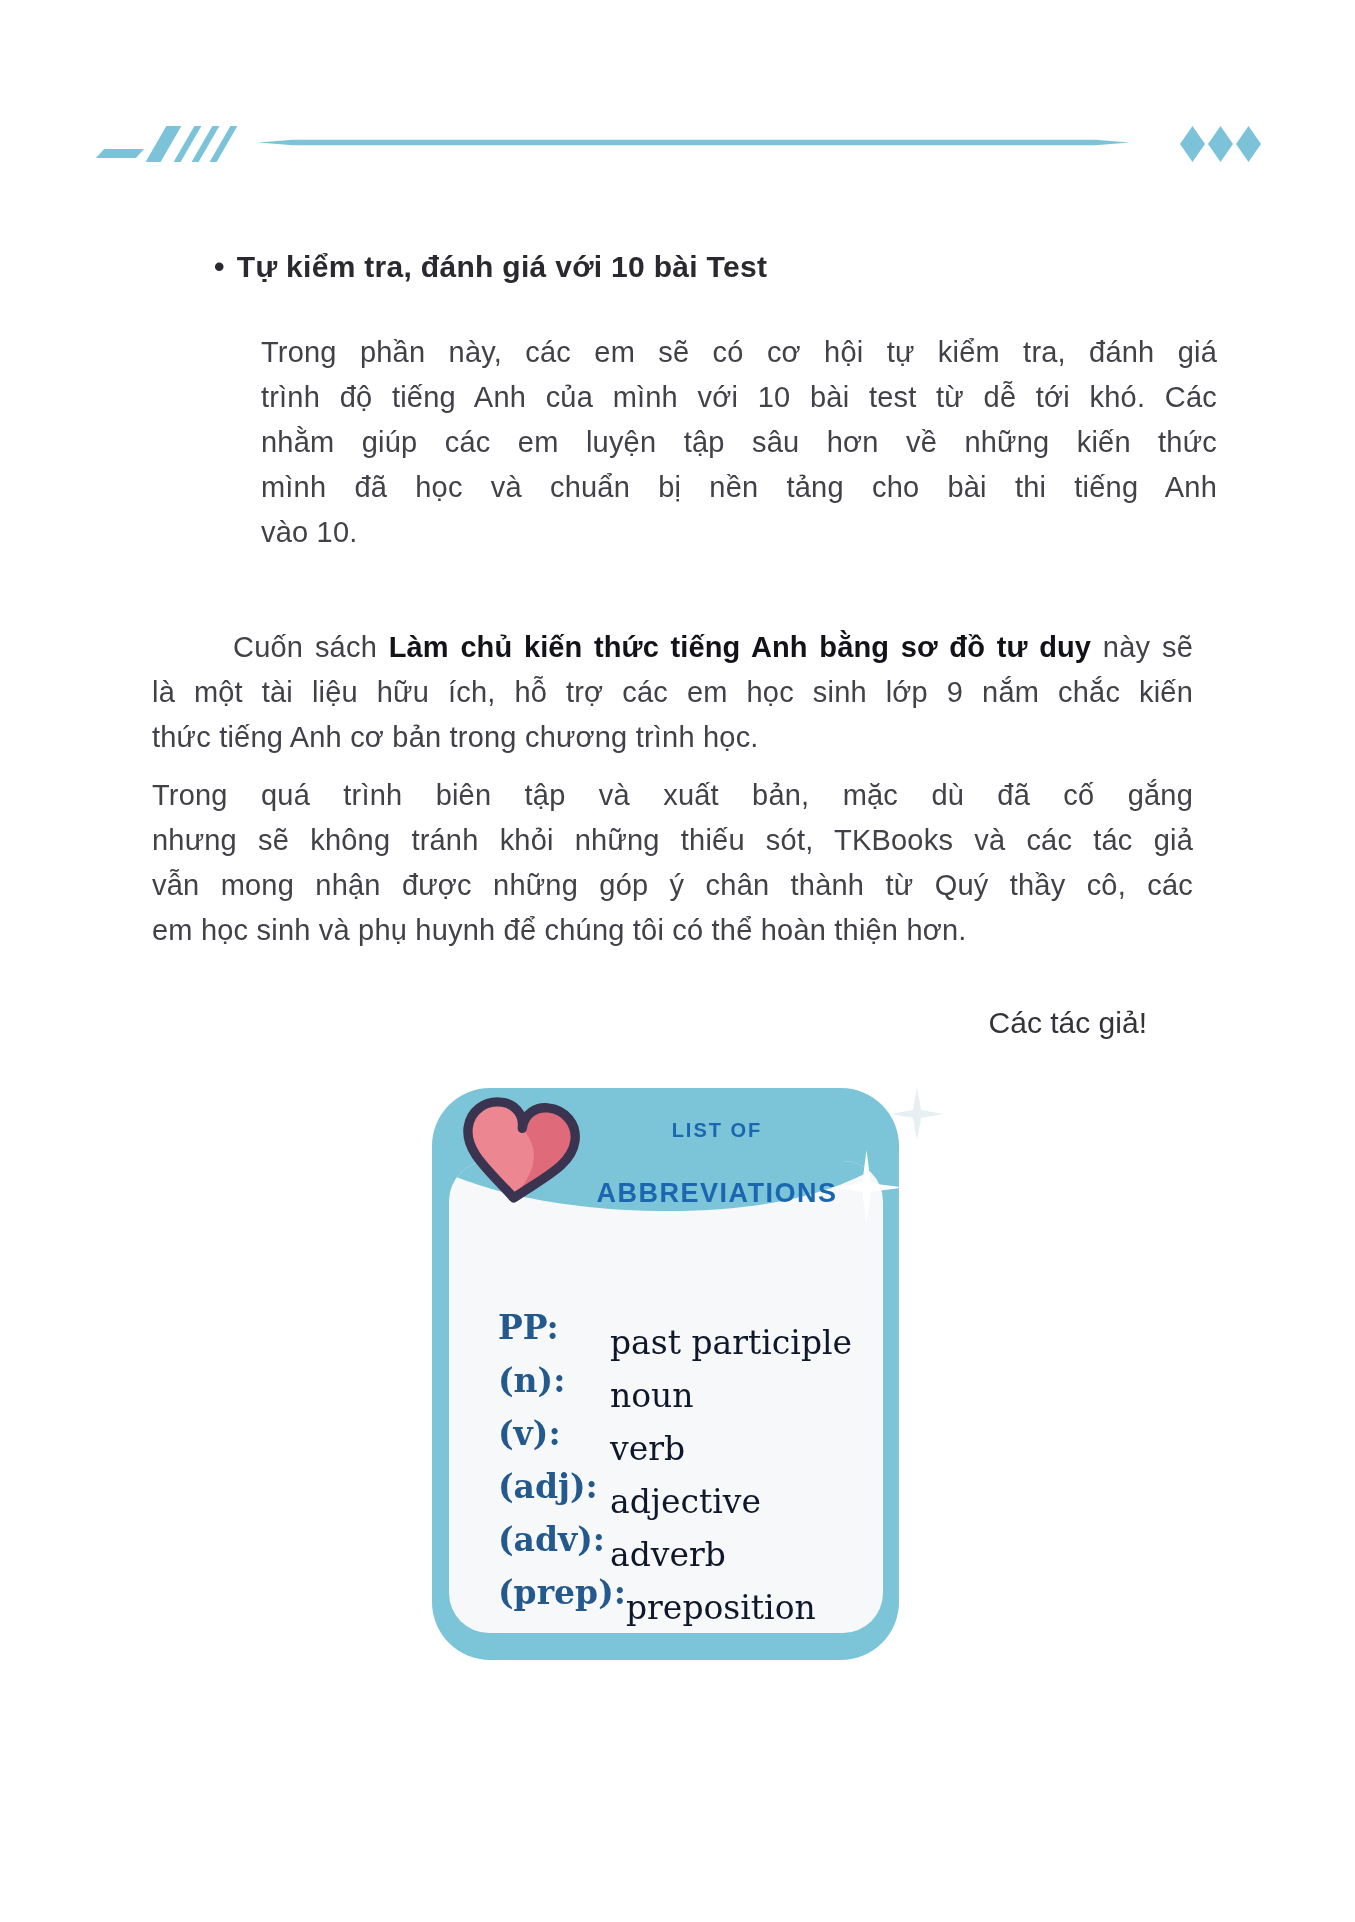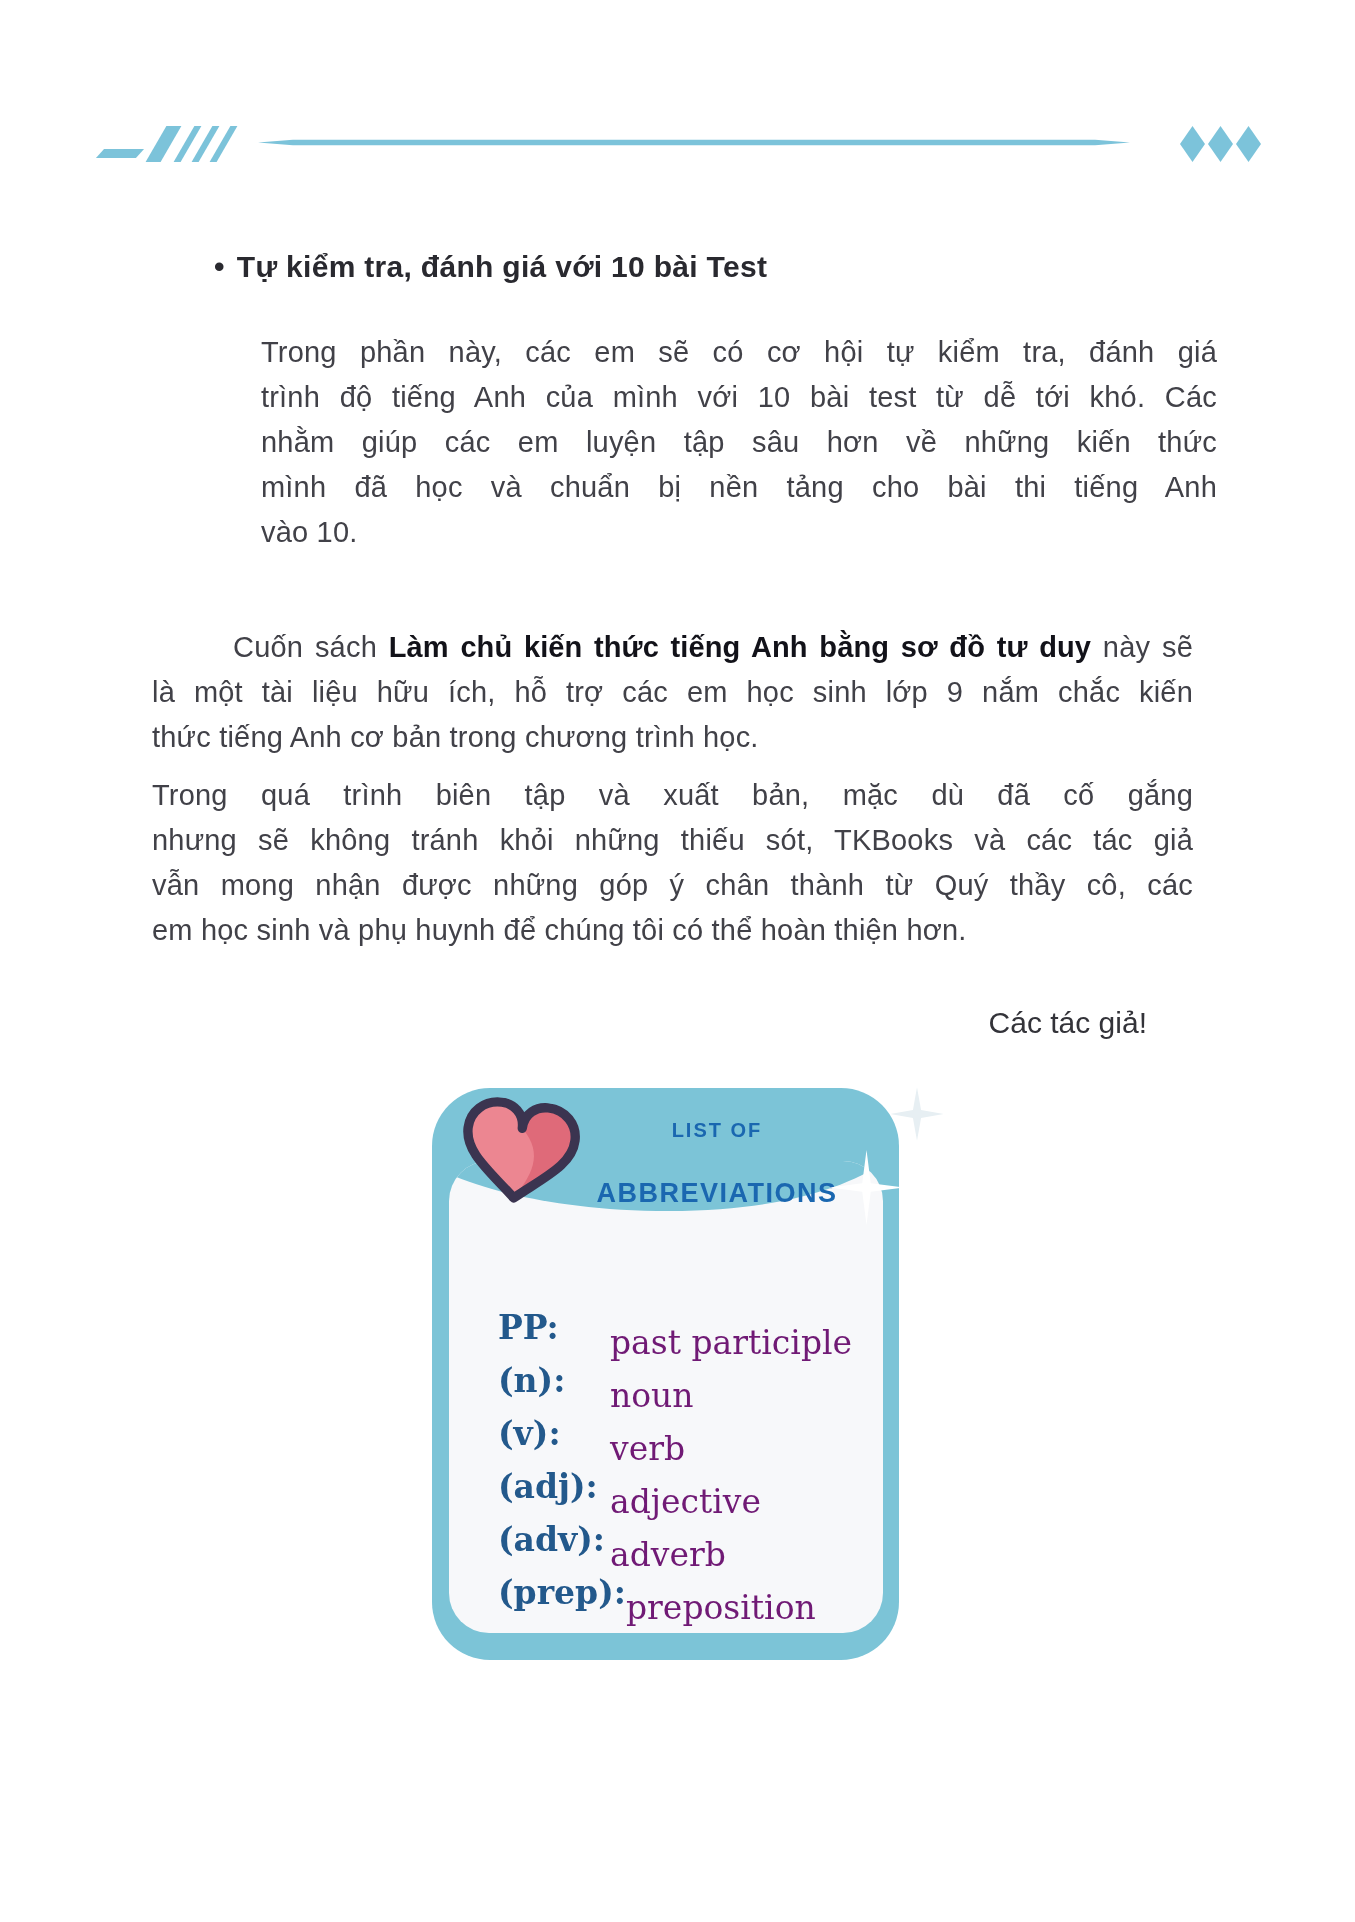--- a/index.html
+++ b/index.html
@@ -43,21 +43,21 @@
   .card-title{position:absolute;left:140px;top:26px;width:290px;text-align:center;z-index:3;
     color:#1a67b0;font-weight:bold;font-family:"Liberation Sans",sans-serif;}
   .ct1{font-size:20px;letter-spacing:2px;line-height:32px;margin-bottom:31px;}
   .ct2{font-size:27px;letter-spacing:1.5px;line-height:32px;}
   .sparkle{position:absolute;left:392px;top:52px;width:85px;height:95px;z-index:3;}
   .sparkle-faint{position:absolute;left:888px;top:1085px;width:58px;height:58px;z-index:1;}
   .abbr-list{position:absolute;left:49px;top:140px;right:10px;z-index:3;
     font-family:"DejaVu Serif", serif;font-size:33px;}
   .abbr-row{display:flex;align-items:center;height:53px;}
   .abbr-key{min-width:112px;font-weight:bold;color:#23598c;}
-  .abbr-val{color:#701a75;margin-top:29px;}
+  .abbr-val{color:#0f172a;margin-top:29px;}
 </style>
 </head>
 <body>
 
 <div class="page">
 
   <div class="deco">
     <div class="deco-bar"></div>
     <div class="deco-slash s1"></div>
     <div class="deco-slash s2"></div>

